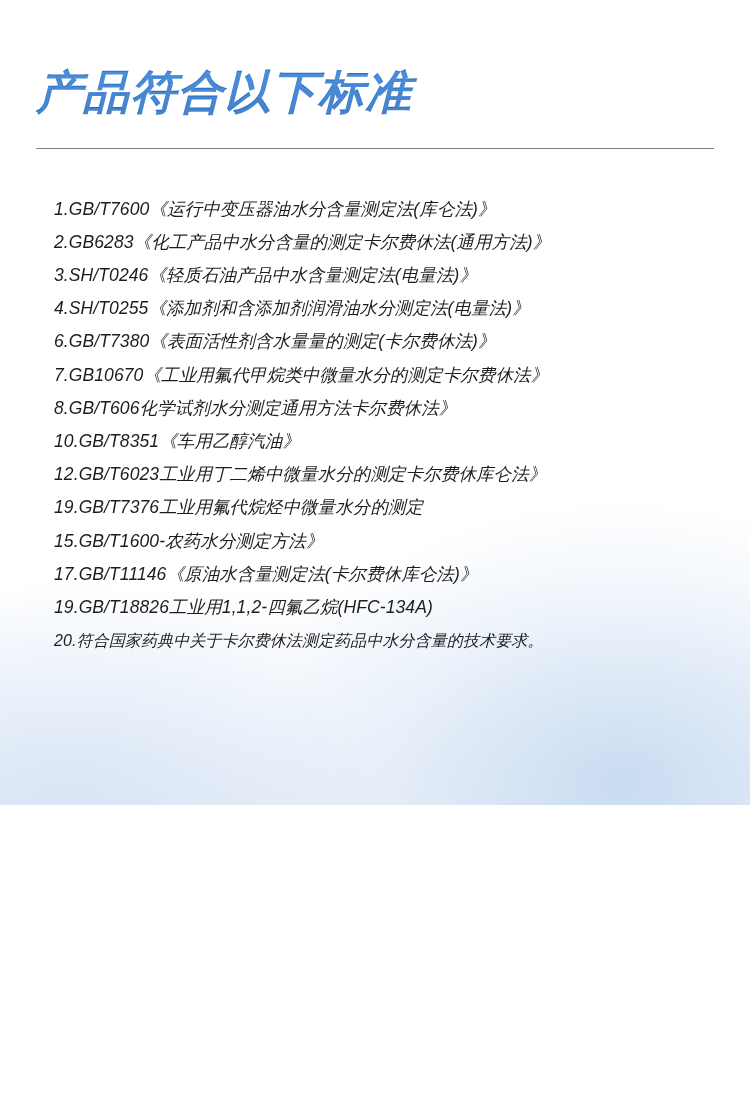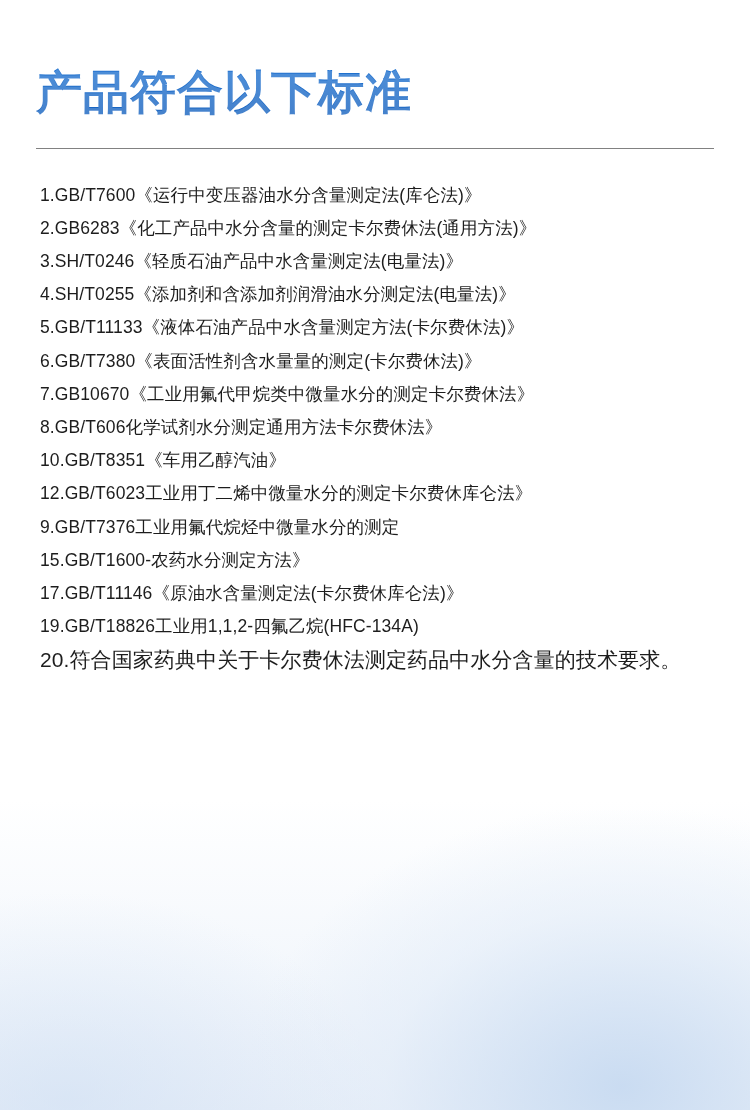--- a/index.html
+++ b/index.html
@@ -9,25 +9,26 @@
   body {
     width: 750px;
     height: 1110px;
     font-family: "Liberation Sans", "DejaVu Sans", sans-serif;
     background: #ffffff;
     overflow: hidden;
   }
   .page {
     position: relative;
     width: 750px;
-    height: 1110px;
+    height: 805px;
     box-sizing: border-box;
     background:
       linear-gradient(180deg, #ffffff 0%, #ffffff 72%, #f3f7fc 88%, #e7eef8 100%);
     overflow: hidden;
+    font-style: italic;
   }
   
   .page::after {
     content: "";
     position: absolute;
     right: -120px;
     bottom: -160px;
     width: 620px;
     height: 460px;
     background: radial-gradient(ellipse at 60% 60%, rgba(196,216,240,0.85) 0%, rgba(226,236,248,0.55) 45%, rgba(255,255,255,0) 72%);
@@ -64,52 +65,51 @@
   }
   .divider {
     margin-top: 26px;
     height: 1px;
     width: 100%;
     background: #6b6b6b;
     opacity: 0.85;
   }
   .list {
     list-style: none;
-    margin: 0;
+    margin: 14px;
     padding: 30px 0 0 4px;
   }
   .list li {
     font-size: 17.5px;
     line-height: 33.2px;
     color: #1d1d1d;
     white-space: nowrap;
     letter-spacing: 0.1px;
   }
   .list li.last {
-    font-size: 21px;
+    font-size: 16px;
   }
 </style>
 </head>
 <body>
 
 <div class="page">
   <div class="content">
     <h1 class="title">产品符合以下标准</h1>
     <div class="divider"></div>
     <ul class="list">
       <li>1.GB/T7600《运行中变压器油水分含量测定法(库仑法)》</li>
       <li>2.GB6283《化工产品中水分含量的测定卡尔费休法(通用方法)》</li>
       <li>3.SH/T0246《轻质石油产品中水含量测定法(电量法)》</li>
       <li>4.SH/T0255《添加剂和含添加剂润滑油水分测定法(电量法)》</li>
-      <li>5.GB/T11133《液体石油产品中水含量测定方法(卡尔费休法)》</li>
       <li>6.GB/T7380《表面活性剂含水量量的测定(卡尔费休法)》</li>
       <li>7.GB10670《工业用氟代甲烷类中微量水分的测定卡尔费休法》</li>
       <li>8.GB/T606化学试剂水分测定通用方法卡尔费休法》</li>
       <li>10.GB/T8351《车用乙醇汽油》</li>
       <li>12.GB/T6023工业用丁二烯中微量水分的测定卡尔费休库仑法》</li>
-      <li>9.GB/T7376工业用氟代烷烃中微量水分的测定</li>
+      <li>19.GB/T7376工业用氟代烷烃中微量水分的测定</li>
       <li>15.GB/T1600-农药水分测定方法》</li>
       <li>17.GB/T11146《原油水含量测定法(卡尔费休库仑法)》</li>
       <li>19.GB/T18826工业用1,1,2-四氟乙烷(HFC-134A)</li>
       <li class="last">20.符合国家药典中关于卡尔费休法测定药品中水分含量的技术要求。</li>
     </ul>
   </div>
 </div>
 
 </body></html>

